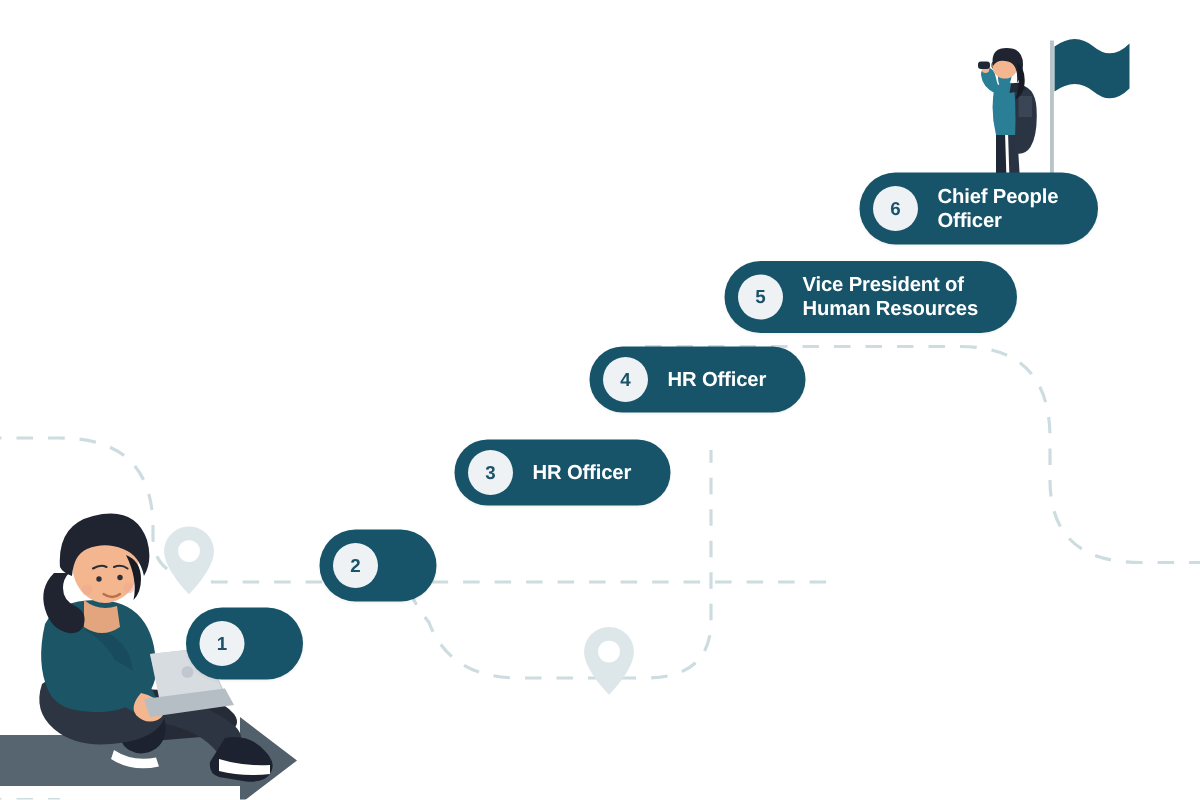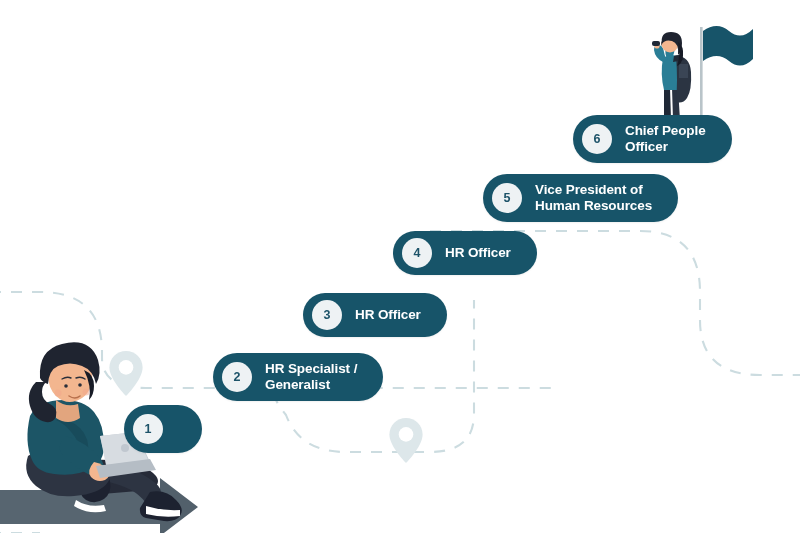--- a/index.html
+++ b/index.html
@@ -177,22 +177,20 @@
   </svg>
 
   <div id="steps-layer" class="layer">
 
     <div class="step two-line" style="left:124px; top:405px;">
       <span class="step-num">1</span>
     </div>
 
     <div class="step two-line" style="left:213px; top:353px;">
       <span class="step-num">2</span>
-      <span class="step-label">HR Specialist /
-Generalist</span>
     </div>
 
     <div class="step" style="left:303px; top:293px;">
       <span class="step-num">3</span>
       <span class="step-label">HR Officer</span>
     </div>
 
     <div class="step" style="left:393px; top:231px;">
       <span class="step-num">4</span>
       <span class="step-label">HR Officer</span>

